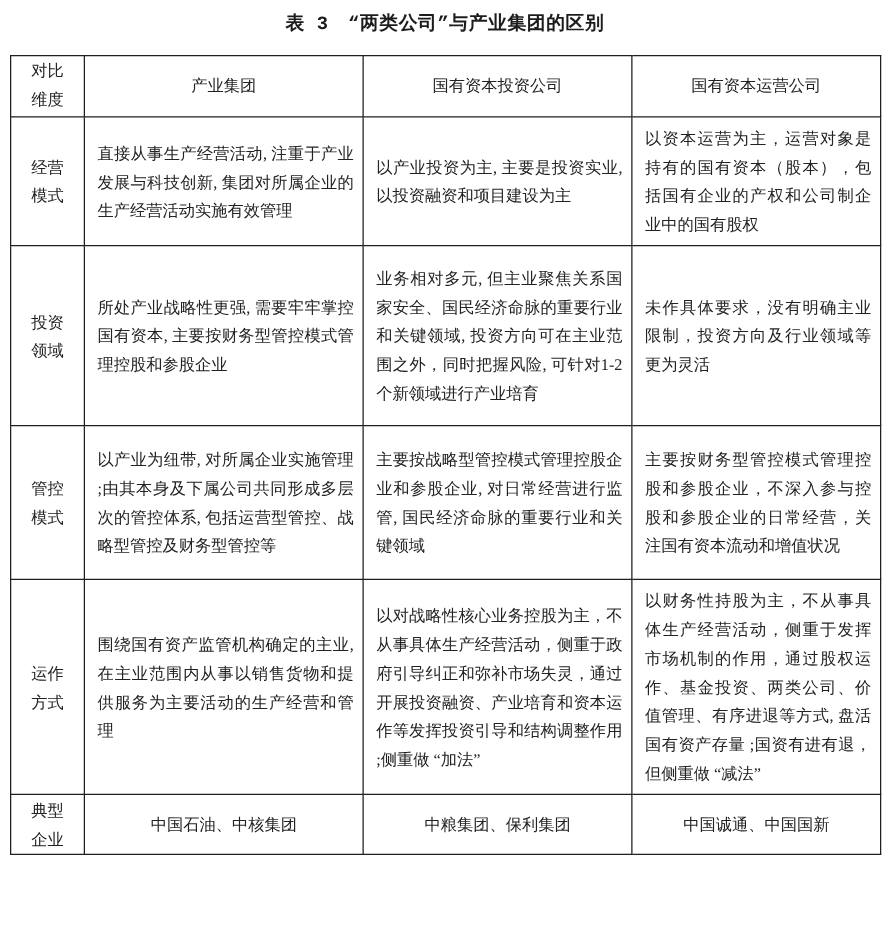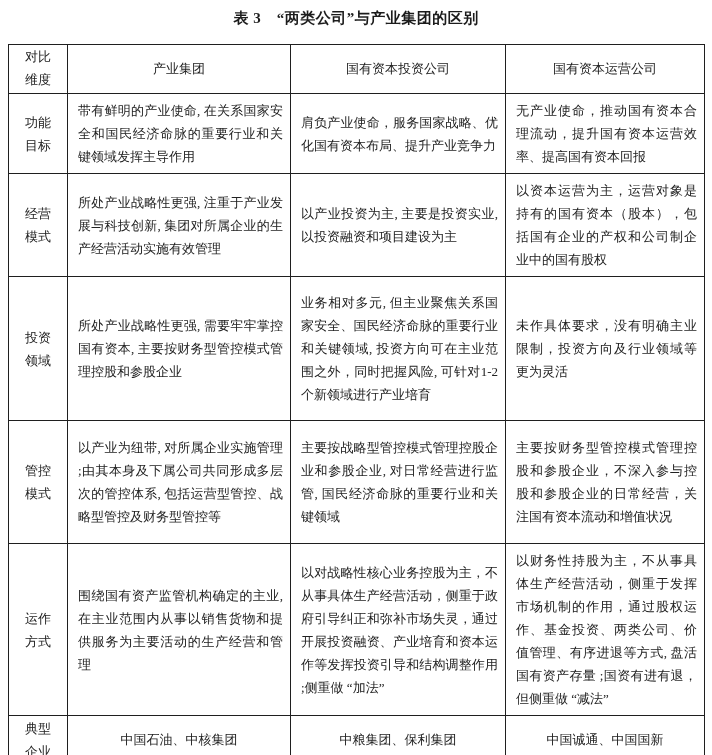--- a/index.html
+++ b/index.html
@@ -8,21 +8,21 @@
     background: #ffffff;
     color: #222222;
   }
   body {
     width: 712px;
     height: 755px;
     font-family: "Liberation Serif", serif;
     overflow: hidden;
   }
   .doc-title {
-    font-family: Liberation Serif, serif;
+    font-family: Liberation Mono, monospace;
     font-weight: bold;
     font-size: 15px;
     text-align: center;
     padding-top: 9px;
     letter-spacing: 0.5px;
     color: #1c1c1c;
   }
   table.cmp {
     border-collapse: collapse;
     table-layout: fixed;
@@ -81,31 +81,24 @@
   <thead>
     <tr class="hdr">
       <th class="head-cell">对比
 维度</th>
       <th class="head-cell">产业集团</th>
       <th class="head-cell">国有资本投资公司</th>
       <th class="head-cell">国有资本运营公司</th>
     </tr>
   </thead>
   <tbody>
-    <tr class="r-func">
-      <td class="label-cell">功能
-目标</td>
-      <td class="body-cell">带有鲜明的产业使命, 在关系国家安全和国民经济命脉的重要行业和关键领域发挥主导作用</td>
-      <td class="body-cell">肩负产业使命，服务国家战略、优化国有资本布局、提升产业竞争力</td>
-      <td class="body-cell">无产业使命，推动国有资本合理流动，提升国有资本运营效率、提高国有资本回报</td>
-    </tr>
     <tr class="r-oper">
       <td class="label-cell">经营
 模式</td>
-      <td class="body-cell">所处产业战略性更强, 注重于产业发展与科技创新, 集团对所属企业的生产经营活动实施有效管理</td>
+      <td class="body-cell">直接从事生产经营活动, 注重于产业发展与科技创新, 集团对所属企业的生产经营活动实施有效管理</td>
       <td class="body-cell">以产业投资为主, 主要是投资实业, 以投资融资和项目建设为主</td>
       <td class="body-cell">以资本运营为主，运营对象是持有的国有资本（股本），包括国有企业的产权和公司制企业中的国有股权</td>
     </tr>
     <tr class="r-inv">
       <td class="label-cell">投资
 领域</td>
       <td class="body-cell">所处产业战略性更强, 需要牢牢掌控国有资本, 主要按财务型管控模式管理控股和参股企业</td>
       <td class="body-cell">业务相对多元, 但主业聚焦关系国家安全、国民经济命脉的重要行业和关键领域, 投资方向可在主业范围之外，同时把握风险, 可针对1-2个新领域进行产业培育</td>
       <td class="body-cell">未作具体要求，没有明确主业限制，投资方向及行业领域等更为灵活</td>
     </tr>

